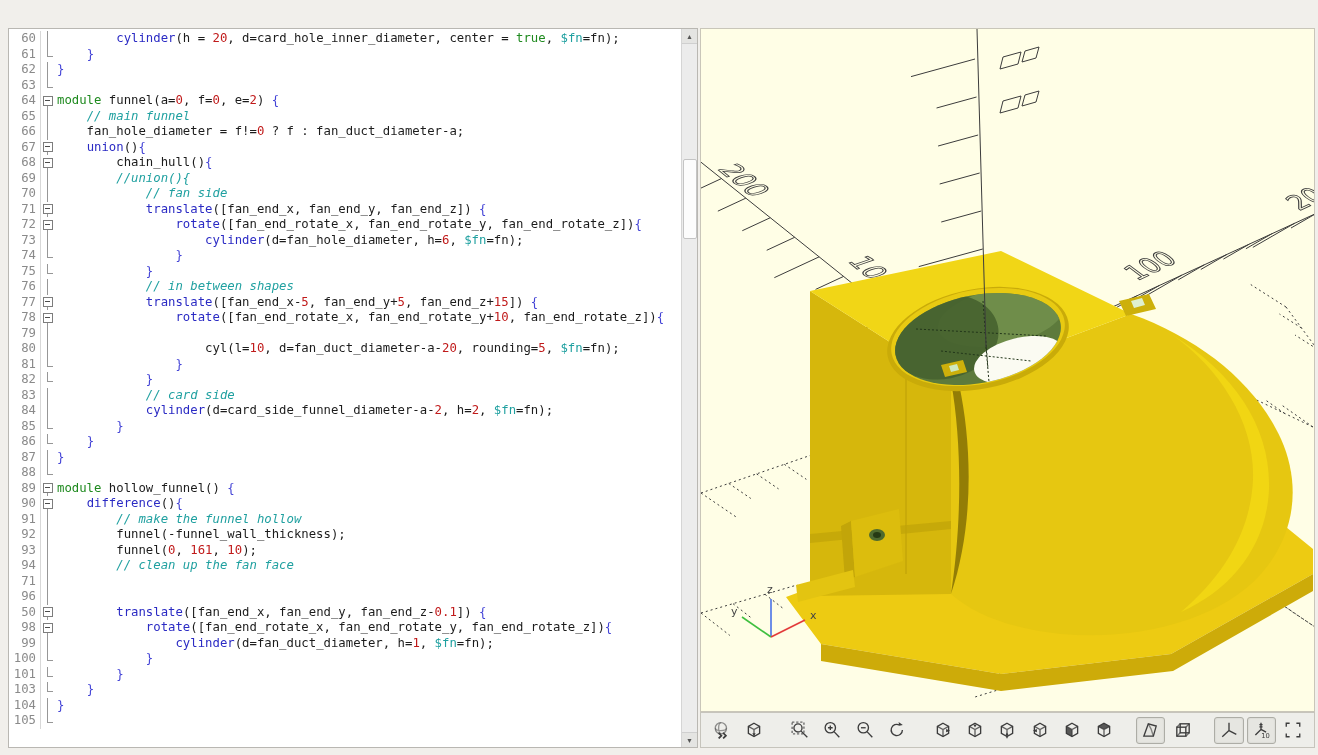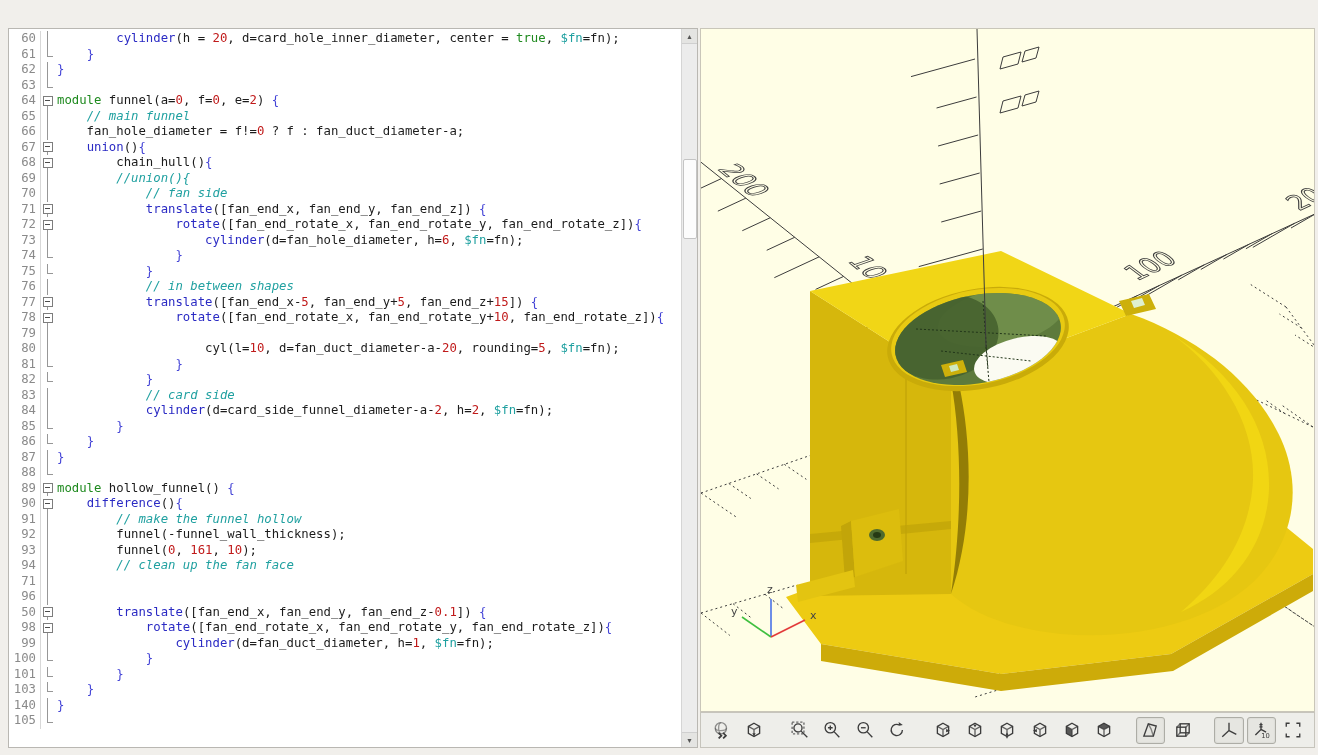--- a/index.html
+++ b/index.html
@@ -83,21 +83,21 @@
         <div class="cl"><span class="ln">93</span><span class="fold"><i class="v"></i></span><span class="code"><span class="tk-p">        funnel(</span><span class="tk-n">0</span><span class="tk-p">, </span><span class="tk-n">161</span><span class="tk-p">, </span><span class="tk-n">10</span><span class="tk-p">);</span></span></div>
         <div class="cl"><span class="ln">94</span><span class="fold"><i class="v"></i></span><span class="code"><span class="tk-p">        </span><span class="tk-c">// clean up the fan face</span></span></div>
         <div class="cl"><span class="ln">71</span><span class="fold"><i class="v"></i></span><span class="code"></span></div>
         <div class="cl"><span class="ln">96</span><span class="fold"><i class="v"></i></span><span class="code"></span></div>
         <div class="cl"><span class="ln">50</span><span class="fold"><i class="v below"></i><i class="box"></i></span><span class="code"><span class="tk-p">        </span><span class="tk-b">translate</span><span class="tk-p">([fan_end_x, fan_end_y, fan_end_z-</span><span class="tk-n">0.1</span><span class="tk-p">]) </span><span class="tk-r">{</span></span></div>
         <div class="cl"><span class="ln">98</span><span class="fold"><i class="v below"></i><i class="box"></i></span><span class="code"><span class="tk-p">            </span><span class="tk-b">rotate</span><span class="tk-p">([fan_end_rotate_x, fan_end_rotate_y, fan_end_rotate_z])</span><span class="tk-r">{</span></span></div>
         <div class="cl"><span class="ln">99</span><span class="fold"><i class="v"></i></span><span class="code"><span class="tk-p">                </span><span class="tk-b">cylinder</span><span class="tk-p">(d=fan_duct_diameter, h=</span><span class="tk-n">1</span><span class="tk-p">, </span><span class="tk-s">$fn</span><span class="tk-p">=fn);</span></span></div>
         <div class="cl"><span class="ln">100</span><span class="fold"><i class="v half"></i><i class="h"></i></span><span class="code"><span class="tk-p">            </span><span class="tk-r">}</span></span></div>
         <div class="cl"><span class="ln">101</span><span class="fold"><i class="v half"></i><i class="h"></i></span><span class="code"><span class="tk-p">        </span><span class="tk-r">}</span></span></div>
         <div class="cl"><span class="ln">103</span><span class="fold"><i class="v half"></i><i class="h"></i></span><span class="code"><span class="tk-p">    </span><span class="tk-r">}</span></span></div>
-        <div class="cl"><span class="ln">140</span><span class="fold"><i class="v"></i></span><span class="code"><span class="tk-r">}</span></span></div>
+        <div class="cl"><span class="ln">104</span><span class="fold"><i class="v"></i></span><span class="code"><span class="tk-r">}</span></span></div>
         <div class="cl"><span class="ln">105</span><span class="fold"><i class="v half"></i><i class="h"></i></span><span class="code"></span></div>
       </div>
     <div class="vscroll">
       <div class="sb-btn sb-up">▲</div>
       <div class="sb-thumb"></div>
       <div class="sb-btn sb-down">▼</div>
     </div>
   </div>
 
   <div class="viewport">

